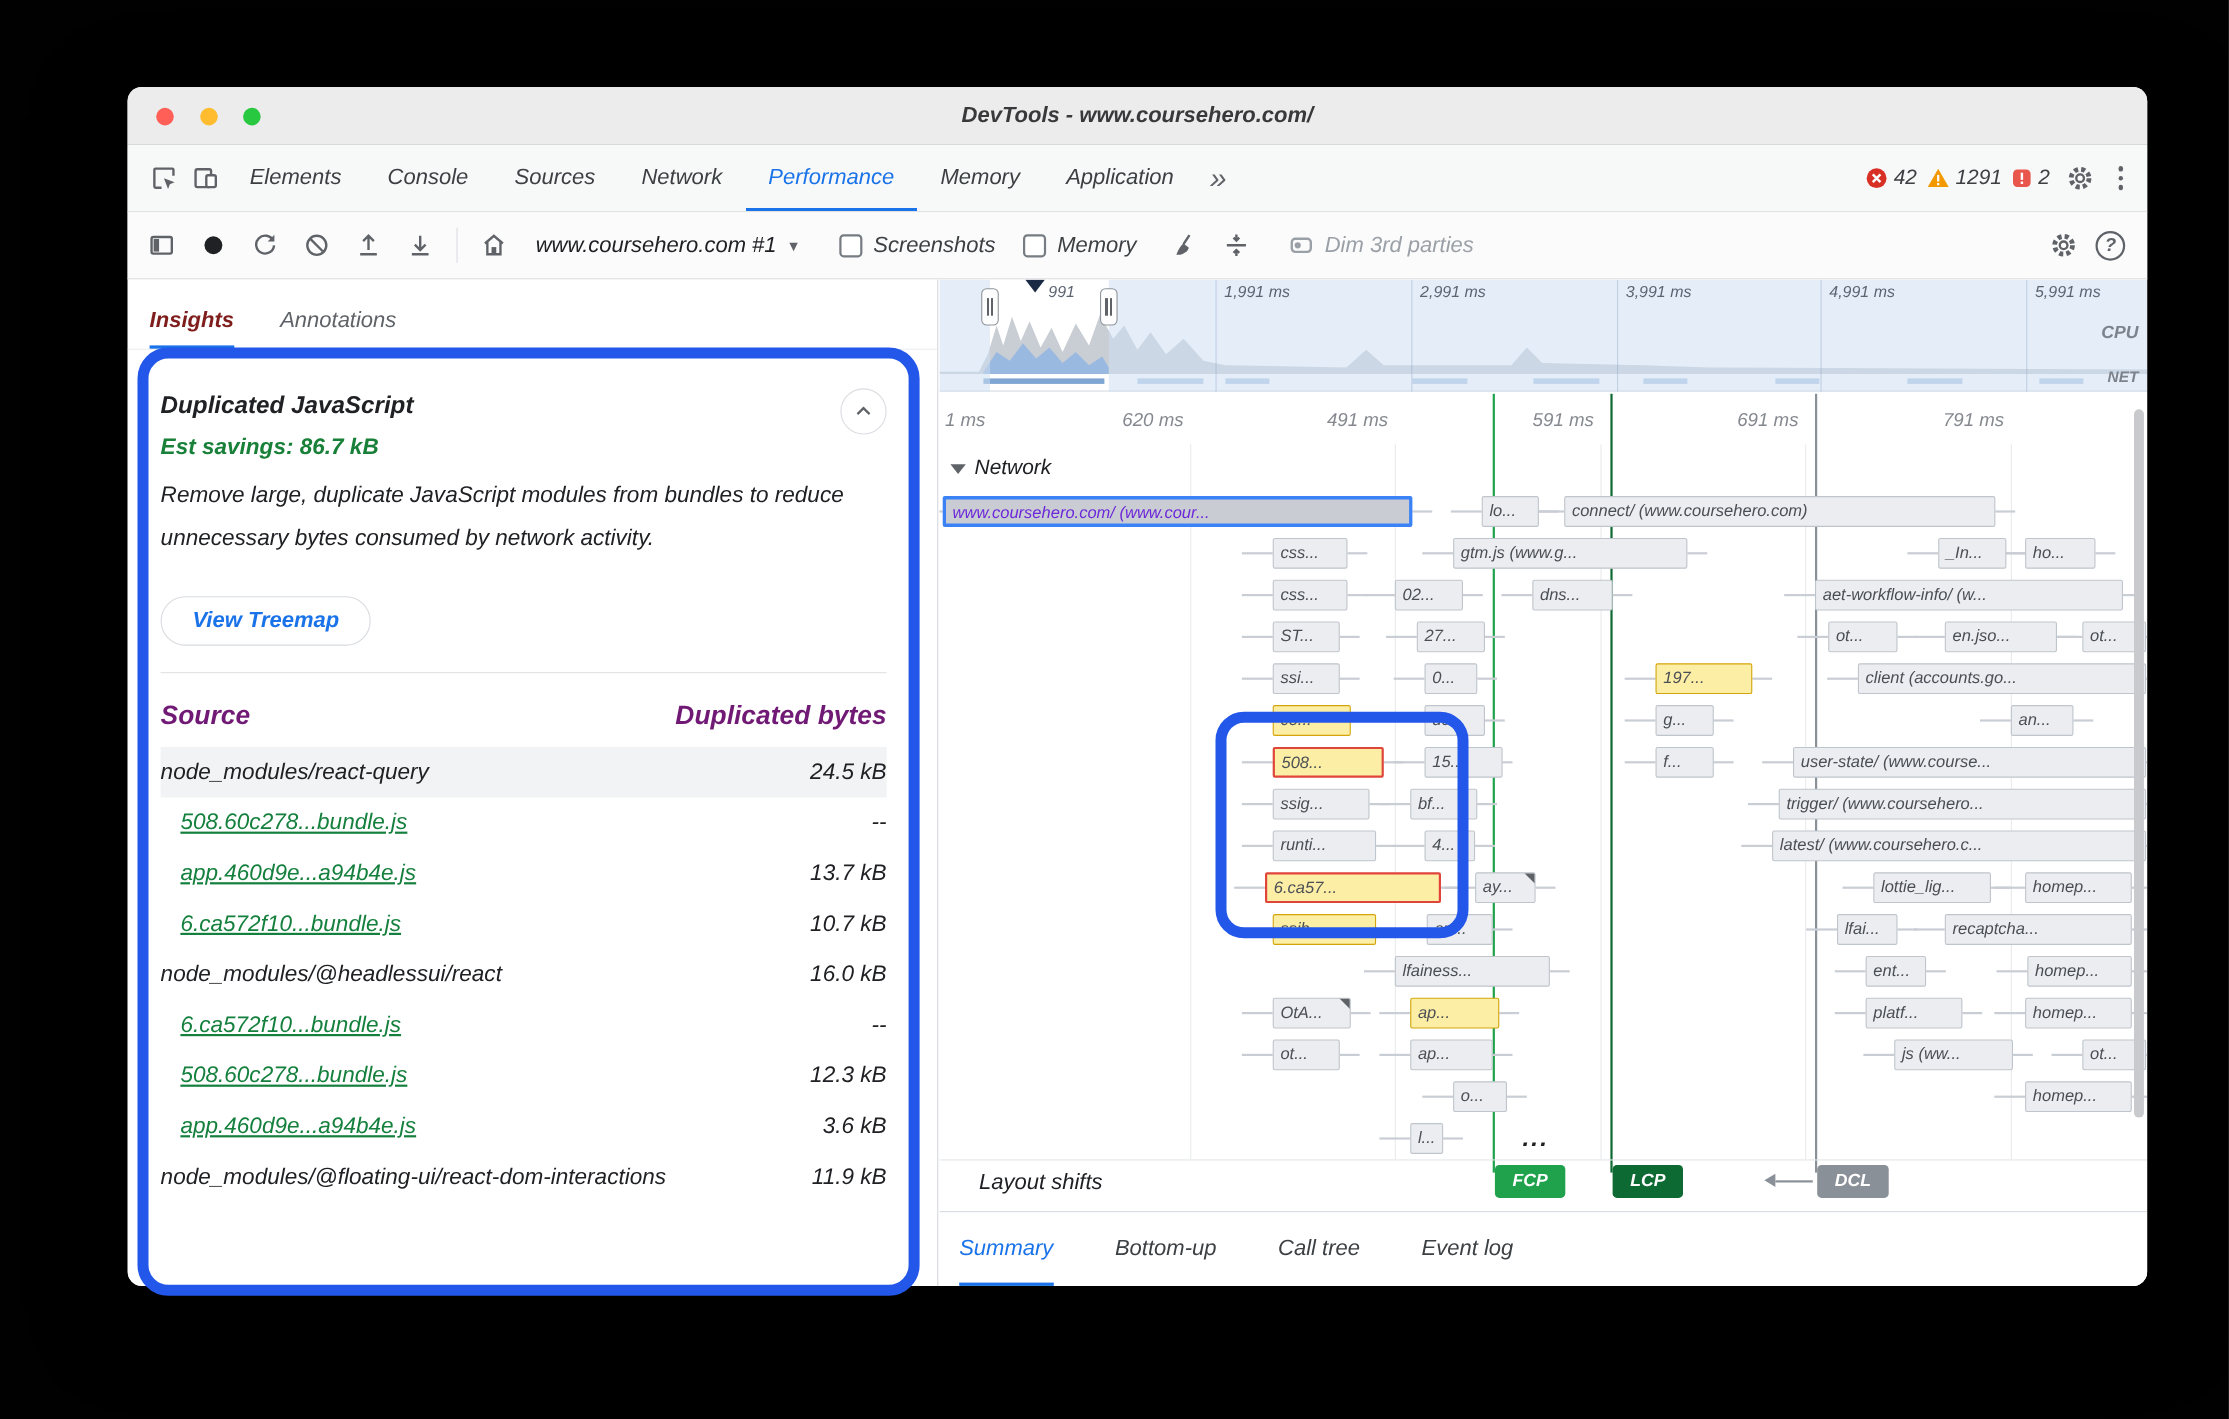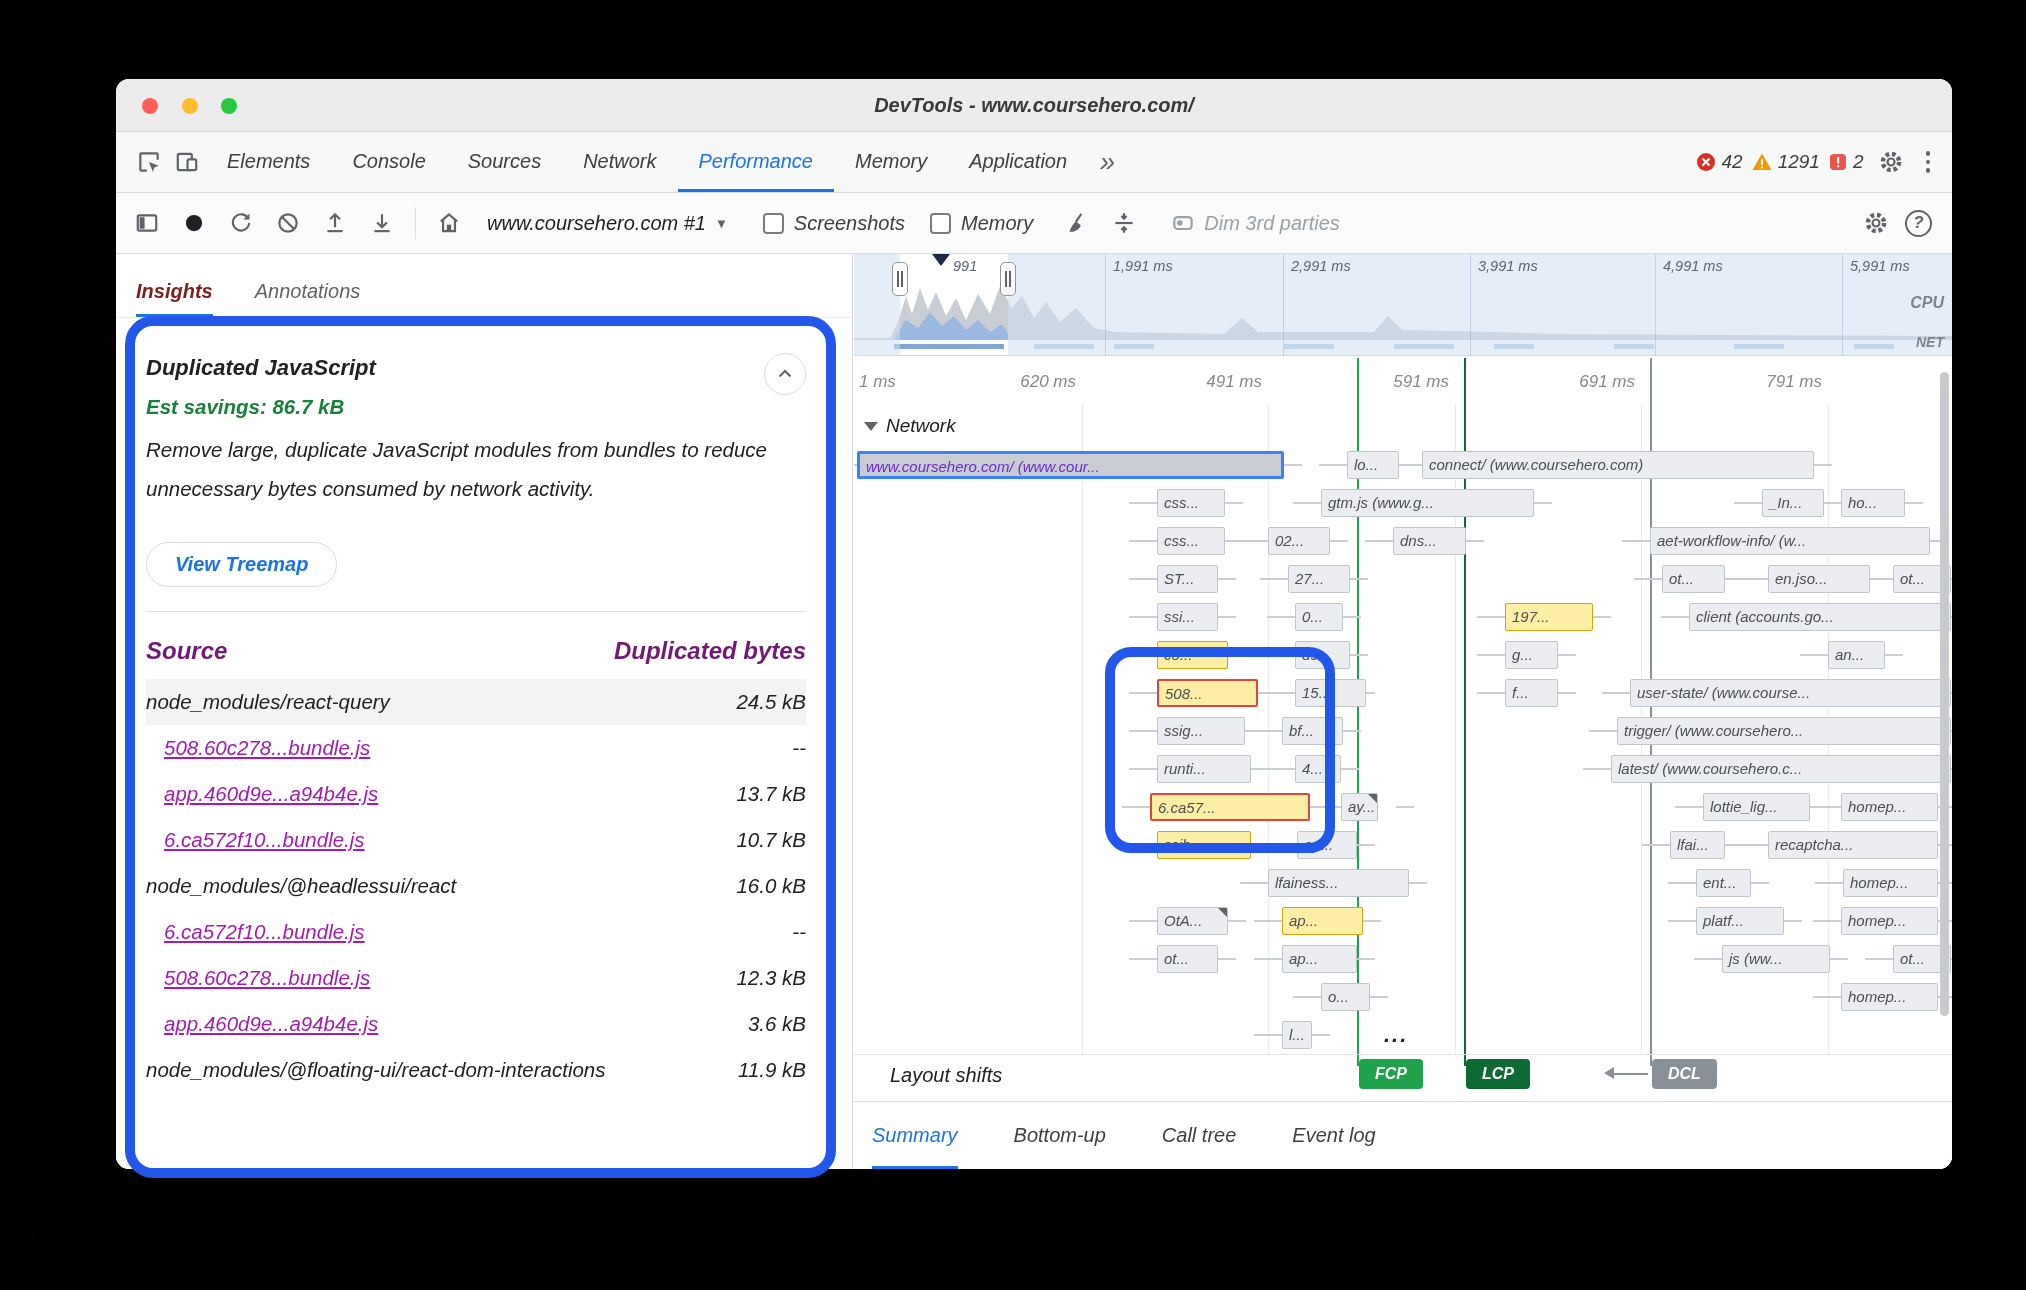--- a/index.html
+++ b/index.html
@@ -57,21 +57,21 @@
   .desc { margin-top:11px; font-size:20.5px; line-height:39px; color:#202124; width:658px; }
   .treemap-btn { margin-top:34px; display:inline-block; padding:10px 28px; border:1.5px solid #d8dbdf;
                  border-radius:26px; color:#1a73e8; font-size:20px; font-weight:bold; background:#fff; }
   .card hr { margin-top:24px; border:none; border-top:1px solid #dfe1e5; }
   .thead { display:flex; padding:25px 0 14px; font-weight:bold; font-size:24px; color:#701a75; }
   .thead .c1 { flex:1; } .thead .c2 { width:200px; text-align:right; }
   .irow { display:flex; align-items:flex-start; padding:11px 0; font-size:20.5px; color:#202124; line-height:24px; }
   .irow.shaded { background:#f1f3f4; }
   .irow .c1 { flex:1; padding-right:12px; }
   .irow .c2 { width:170px; text-align:right; }
-  .irow.link .c1 { padding-left:18px; color:#a21caf; text-decoration:underline; }
+  .irow.link .c1 { padding-left:18px; color:#15803d; text-decoration:underline; }
 
   
   .ann1 { position:absolute; left:9px; top:237px; width:711px; height:862px; border:10px solid #2357e9;
           border-radius:28px; z-index:60; pointer-events:none; }
   .ann2 { position:absolute; left:989px; top:568px; width:230px; height:206px; border:10px solid #2357e9;
           border-radius:26px; z-index:60; pointer-events:none; }
 
   
   .flame { position:absolute; left:738px; top:0; width:1098px; height:915px; background:#fff; overflow:hidden; }
   .overview { position:absolute; top:0; left:0; width:1098px; height:102px; border-bottom:1px solid #d4dbe3; background:#fff; }
@@ -533,21 +533,21 @@
               <div class="whisk" style="left: 729px; width: 28px; top: 18px;"></div>
               <div class="whisk" style="left: 1097px; width: 18px; top: 18px;"></div>
               <div class="bar g" style="left: 757px; width: 340px;">latest/ (www.coursehero.c...</div>
             </div>
             <div class="nrow" style="top: 534px;">
               <div class="whisk" style="left: 268px; width: 28px; top: 18px;"></div>
               <div class="whisk" style="left: 456px; width: 18px; top: 18px;"></div>
               <div class="bar r" style="left: 296px; width: 160px;">6.ca57...</div>
               <div class="whisk" style="left: 459px; width: 28px; top: 18px;"></div>
               <div class="whisk" style="left: 542px; width: 18px; top: 18px;"></div>
-              <div class="bar g" style="left: 487px; width: 37px;">ay...<span class="flag"></span></div>
+              <div class="bar g" style="left: 487px; width: 55px;">ay...<span class="flag"></span></div>
               <div class="whisk" style="left: 821px; width: 28px; top: 18px;"></div>
               <div class="whisk" style="left: 956px; width: 18px; top: 18px;"></div>
               <div class="bar g" style="left: 849px; width: 107px;">lottie_lig...</div>
               <div class="whisk" style="left: 959px; width: 28px; top: 18px;"></div>
               <div class="whisk" style="left: 1084px; width: 18px; top: 18px;"></div>
               <div class="bar g" style="left: 987px; width: 97px;">homep...</div>
             </div>
             <div class="nrow" style="top: 572px;">
               <div class="whisk" style="left: 275px; width: 28px; top: 18px;"></div>
               <div class="whisk" style="left: 397px; width: 18px; top: 18px;"></div>

